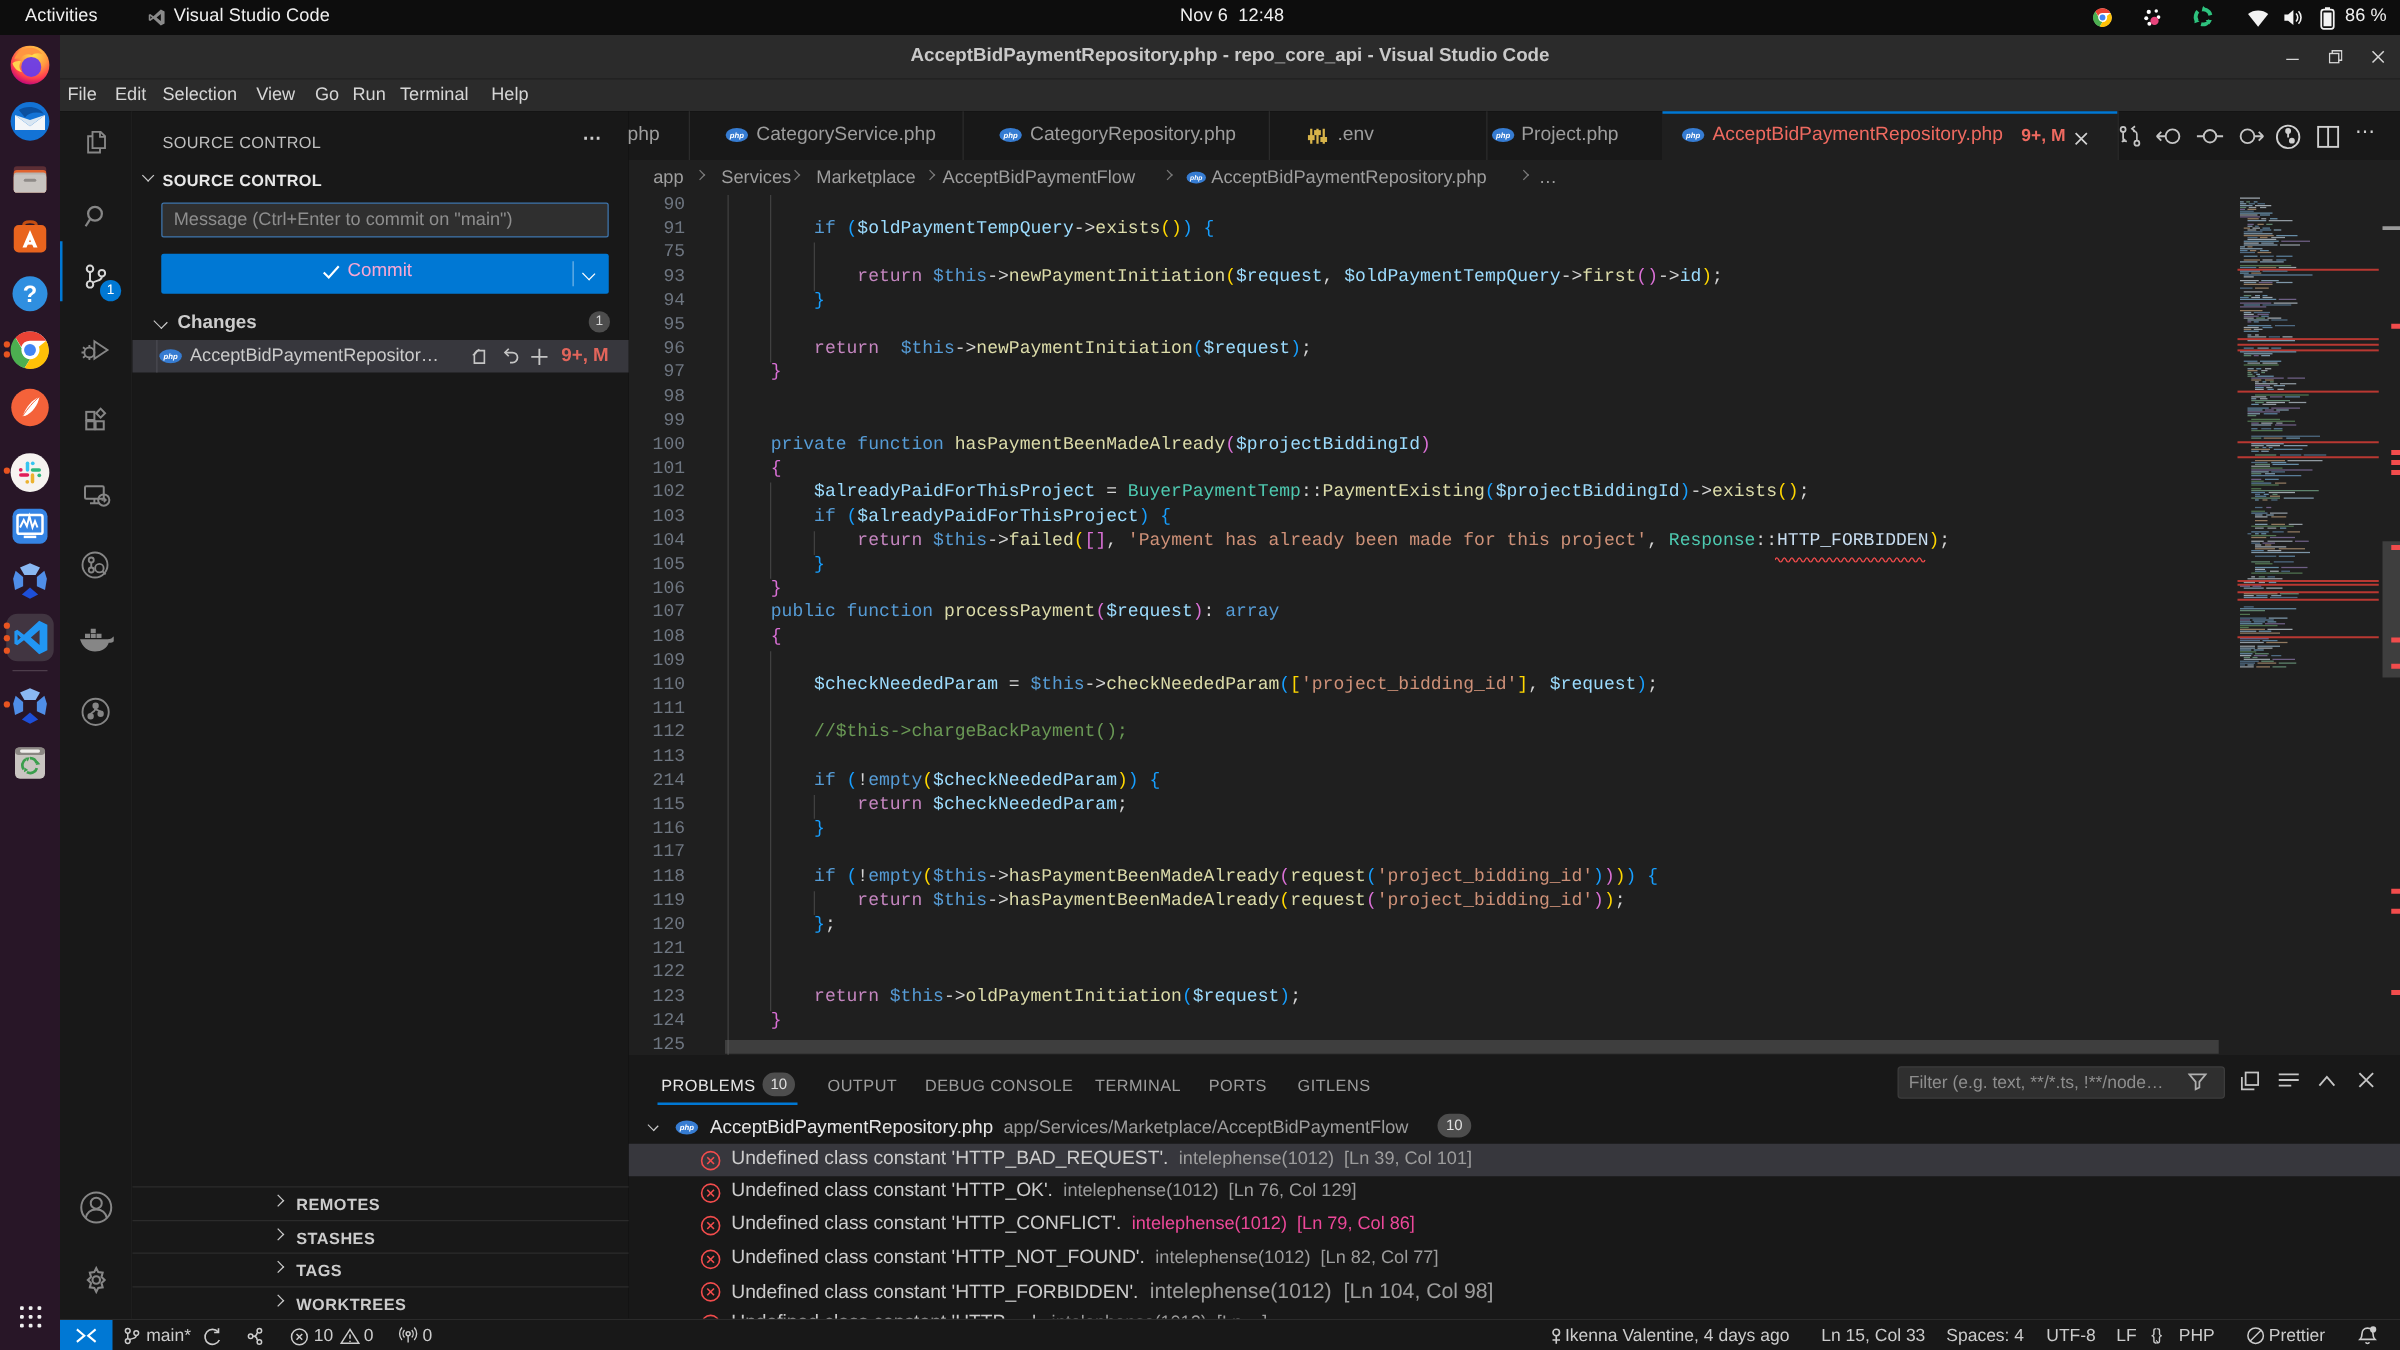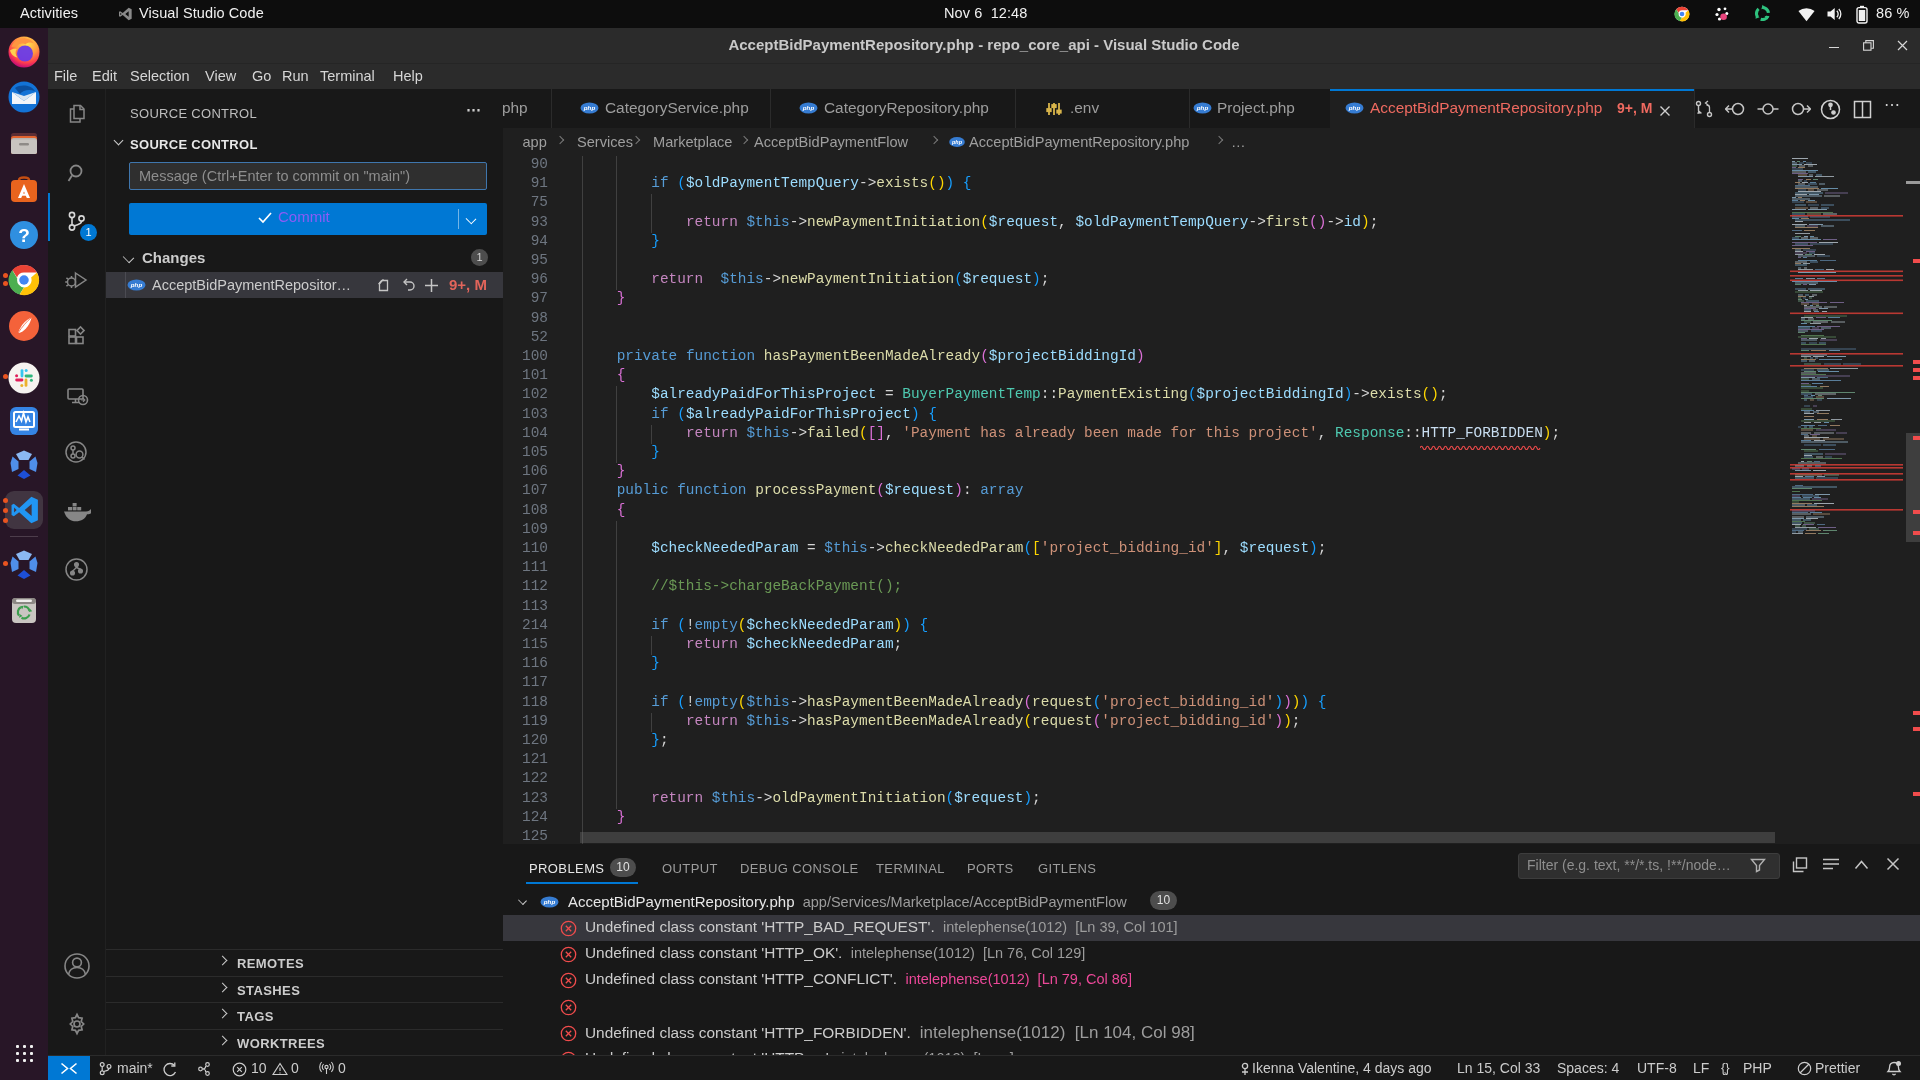--- a/index.html
+++ b/index.html
@@ -333,21 +333,21 @@
     </div>
 <div class="abs" style="left:24px;top:48px;font-size:13px;font-weight:bold;color:#e7e7e7;letter-spacing:0.3px">SOURCE CONTROL</div>
 <div class="abs" style="left:23px;top:73px;width:358px;height:28px;background:#2f2f2f;border:1px solid #3f76ad;border-radius:2px"></div>
 <div class="abs" style="left:33px;top:79px;font-size:14.5px;color:#8e8e8e">Message (Ctrl+Enter to commit on "main")</div>
 <div class="abs" style="left:23px;top:114px;width:358px;height:32px;background:#0078d4;border-radius:2px"></div>
 <div class="abs" style="left:352px;top:120px;width:1px;height:20px;background:rgba(255,255,255,0.45)"></div>
 <div class="abs" style="left:361px;top:125.5px;width:8px;height:8px;border-right:1.6px solid #fff;border-bottom:1.6px solid #fff;transform:rotate(45deg) scale(1,0.9)"></div>
 <svg class="abs" style="left:150px;top:119px" width="18" height="18" viewBox="0 0 18 18">
       <path fill="none" stroke="#ffffff" stroke-width="1.7" d="M3 10 l4 4 8-9"></path>
     </svg>
-<div class="abs" style="left:172px;top:119px;font-size:15px;color:#8b5cf6">Commit</div>
+<div class="abs" style="left:172px;top:119px;font-size:15px;color:#f9a8d4">Commit</div>
 <div class="abs" style="left:18px;top:164px;width:9px;height:9px;border-right:1.6px solid #cccccc;border-bottom:1.6px solid #cccccc;transform:rotate(45deg) scale(1,0.8)"></div>
 <div class="abs" style="left:36px;top:160px;font-size:15px;font-weight:bold;color:#cccccc">Changes</div>
 <div class="abs" style="left:365px;top:160px;width:17px;height:17px;border-radius:50%;background:#4d4d4d;color:#d6d6d6;font-size:11px;text-align:center;line-height:17px">1</div>
 <div class="abs" style="left:0px;top:183px;width:397px;height:26.4px;background:#37373d"></div>
 <div class="abs" style="left:18.5px;top:183px;width:1px;height:26.4px;background:#4b4b52"></div>
 <svg class="abs" style="left:21px;top:190px" width="19" height="12" viewBox="0 0 19 12">
       <ellipse cx="9.5" cy="6" rx="9" ry="5.6" fill="#367cd2"></ellipse>
       <text x="9.5" y="8.3" text-anchor="middle" font-family="Liberation Sans" font-size="6.2" font-weight="bold" font-style="italic" fill="#fff">php</text>
     </svg>
 <div class="abs" style="left:46px;top:188px;font-size:14.5px;color:#cccccc">AcceptBidPaymentRepositor…</div>
@@ -499,21 +499,21 @@
 <div class="gut" style="top:213.6px">93</div>
 <div class="cl" style="top:213.6px"><span>&nbsp;&nbsp;&nbsp;&nbsp;&nbsp;&nbsp;&nbsp;&nbsp;&nbsp;&nbsp;&nbsp;&nbsp;</span><span style="color:#C586C0">return&nbsp;</span><span style="color:#569CD6">$this</span><span style="color:#D4D4D4">-&gt;</span><span style="color:#DCDCAA">newPaymentInitiation</span><span style="color:#ffd700">(</span><span style="color:#9CDCFE">$request</span><span style="color:#D4D4D4">,&nbsp;</span><span style="color:#9CDCFE">$oldPaymentTempQuery</span><span style="color:#D4D4D4">-&gt;</span><span style="color:#DCDCAA">first</span><span style="color:#da70d6">(</span><span style="color:#da70d6">)</span><span style="color:#D4D4D4">-&gt;</span><span style="color:#9CDCFE">id</span><span style="color:#ffd700">)</span><span style="color:#D4D4D4">;</span></div>
 <div class="gut" style="top:232.8px">94</div>
 <div class="cl" style="top:232.8px"><span>&nbsp;&nbsp;&nbsp;&nbsp;&nbsp;&nbsp;&nbsp;&nbsp;</span><span style="color:#179fff">}</span></div>
 <div class="gut" style="top:252.0px">95</div>
 <div class="gut" style="top:271.2px">96</div>
 <div class="cl" style="top:271.2px"><span>&nbsp;&nbsp;&nbsp;&nbsp;&nbsp;&nbsp;&nbsp;&nbsp;</span><span style="color:#C586C0">return&nbsp;&nbsp;</span><span style="color:#569CD6">$this</span><span style="color:#D4D4D4">-&gt;</span><span style="color:#DCDCAA">newPaymentInitiation</span><span style="color:#179fff">(</span><span style="color:#9CDCFE">$request</span><span style="color:#179fff">)</span><span style="color:#D4D4D4">;</span></div>
 <div class="gut" style="top:290.4px">97</div>
 <div class="cl" style="top:290.4px"><span>&nbsp;&nbsp;&nbsp;&nbsp;</span><span style="color:#da70d6">}</span></div>
 <div class="gut" style="top:309.6px">98</div>
-<div class="gut" style="top:328.8px">52</div>
+<div class="gut" style="top:328.8px">99</div>
 <div class="gut" style="top:348.0px">100</div>
 <div class="cl" style="top:348.0px"><span>&nbsp;&nbsp;&nbsp;&nbsp;</span><span style="color:#569CD6">private&nbsp;</span><span style="color:#569CD6">function&nbsp;</span><span style="color:#DCDCAA">hasPaymentBeenMadeAlready</span><span style="color:#da70d6">(</span><span style="color:#9CDCFE">$projectBiddingId</span><span style="color:#da70d6">)</span></div>
 <div class="gut" style="top:367.2px">101</div>
 <div class="cl" style="top:367.2px"><span>&nbsp;&nbsp;&nbsp;&nbsp;</span><span style="color:#da70d6">{</span></div>
 <div class="gut" style="top:386.4px">102</div>
 <div class="cl" style="top:386.4px"><span>&nbsp;&nbsp;&nbsp;&nbsp;&nbsp;&nbsp;&nbsp;&nbsp;</span><span style="color:#9CDCFE">$alreadyPaidForThisProject</span><span style="color:#D4D4D4">&nbsp;=&nbsp;</span><span style="color:#4EC9B0">BuyerPaymentTemp</span><span style="color:#D4D4D4">::</span><span style="color:#DCDCAA">PaymentExisting</span><span style="color:#179fff">(</span><span style="color:#9CDCFE">$projectBiddingId</span><span style="color:#179fff">)</span><span style="color:#D4D4D4">-&gt;</span><span style="color:#DCDCAA">exists</span><span style="color:#ffd700">(</span><span style="color:#ffd700">)</span><span style="color:#D4D4D4">;</span></div>
 <div class="gut" style="top:405.6px">103</div>
 <div class="cl" style="top:405.6px"><span>&nbsp;&nbsp;&nbsp;&nbsp;&nbsp;&nbsp;&nbsp;&nbsp;</span><span style="color:#569CD6">if&nbsp;</span><span style="color:#179fff">(</span><span style="color:#9CDCFE">$alreadyPaidForThisProject</span><span style="color:#179fff">)</span><span>&nbsp;</span><span style="color:#179fff">{</span></div>
 <div class="gut" style="top:424.8px">104</div>
 <div class="cl" style="top:424.8px"><span>&nbsp;&nbsp;&nbsp;&nbsp;&nbsp;&nbsp;&nbsp;&nbsp;&nbsp;&nbsp;&nbsp;&nbsp;</span><span style="color:#C586C0">return&nbsp;</span><span style="color:#569CD6">$this</span><span style="color:#D4D4D4">-&gt;</span><span style="color:#DCDCAA">failed</span><span style="color:#ffd700">(</span><span style="color:#da70d6">[</span><span style="color:#da70d6">]</span><span style="color:#D4D4D4">,&nbsp;</span><span style="color:#CE9178">'Payment&nbsp;has&nbsp;already&nbsp;been&nbsp;made&nbsp;for&nbsp;this&nbsp;project'</span><span style="color:#D4D4D4">,&nbsp;</span><span style="color:#4EC9B0">Response</span><span style="color:#D4D4D4">::</span><span style="color:#c8ddf0">HTTP_FORBIDDEN</span><span style="color:#ffd700">)</span><span style="color:#D4D4D4">;</span></div>
@@ -1022,20 +1022,21 @@
         <path d="M5.8 5.8 l5.4 5.4 M11.2 5.8 l-5.4 5.4"></path>
       </g>
     </svg>
 <div class="abs" style="left:82px;top:126.4px;font-size:15.4px;color:#cccccc;white-space:nowrap">Undefined class constant 'HTTP_CONFLICT'. <span style="color:#ec4899;font-size:14.5px">&nbsp;intelephense(1012)&nbsp; [Ln 79, Col 86]</span></div>
 <svg class="abs" style="left:57px;top:154.6px" width="17" height="17" viewBox="0 0 17 17">
       <g fill="none" stroke="#f14c4c" stroke-width="1.3">
         <circle cx="8.5" cy="8.5" r="7.2"></circle>
         <path d="M5.8 5.8 l5.4 5.4 M11.2 5.8 l-5.4 5.4"></path>
       </g>
     </svg>
+<div class="abs" style="left:82px;top:152.6px;font-size:15.4px;color:#cccccc;white-space:nowrap">Undefined class constant 'HTTP_NOT_FOUND'. <span style="color:#9d9d9d;font-size:14.5px">&nbsp;intelephense(1012)&nbsp; [Ln 82, Col 77]</span></div>
 <svg class="abs" style="left:57px;top:180.8px" width="17" height="17" viewBox="0 0 17 17">
       <g fill="none" stroke="#f14c4c" stroke-width="1.3">
         <circle cx="8.5" cy="8.5" r="7.2"></circle>
         <path d="M5.8 5.8 l5.4 5.4 M11.2 5.8 l-5.4 5.4"></path>
       </g>
     </svg>
 <div class="abs" style="left:82px;top:178.8px;font-size:15.4px;color:#cccccc;white-space:nowrap">Undefined class constant 'HTTP_FORBIDDEN'. <span style="color:#9d9d9d;font-size:17px">&nbsp;intelephense(1012)&nbsp; [Ln 104, Col 98]</span></div>
 <svg class="abs" style="left:57px;top:207.0px" width="17" height="17" viewBox="0 0 17 17">
       <g fill="none" stroke="#f14c4c" stroke-width="1.3">
         <circle cx="8.5" cy="8.5" r="7.2"></circle>

